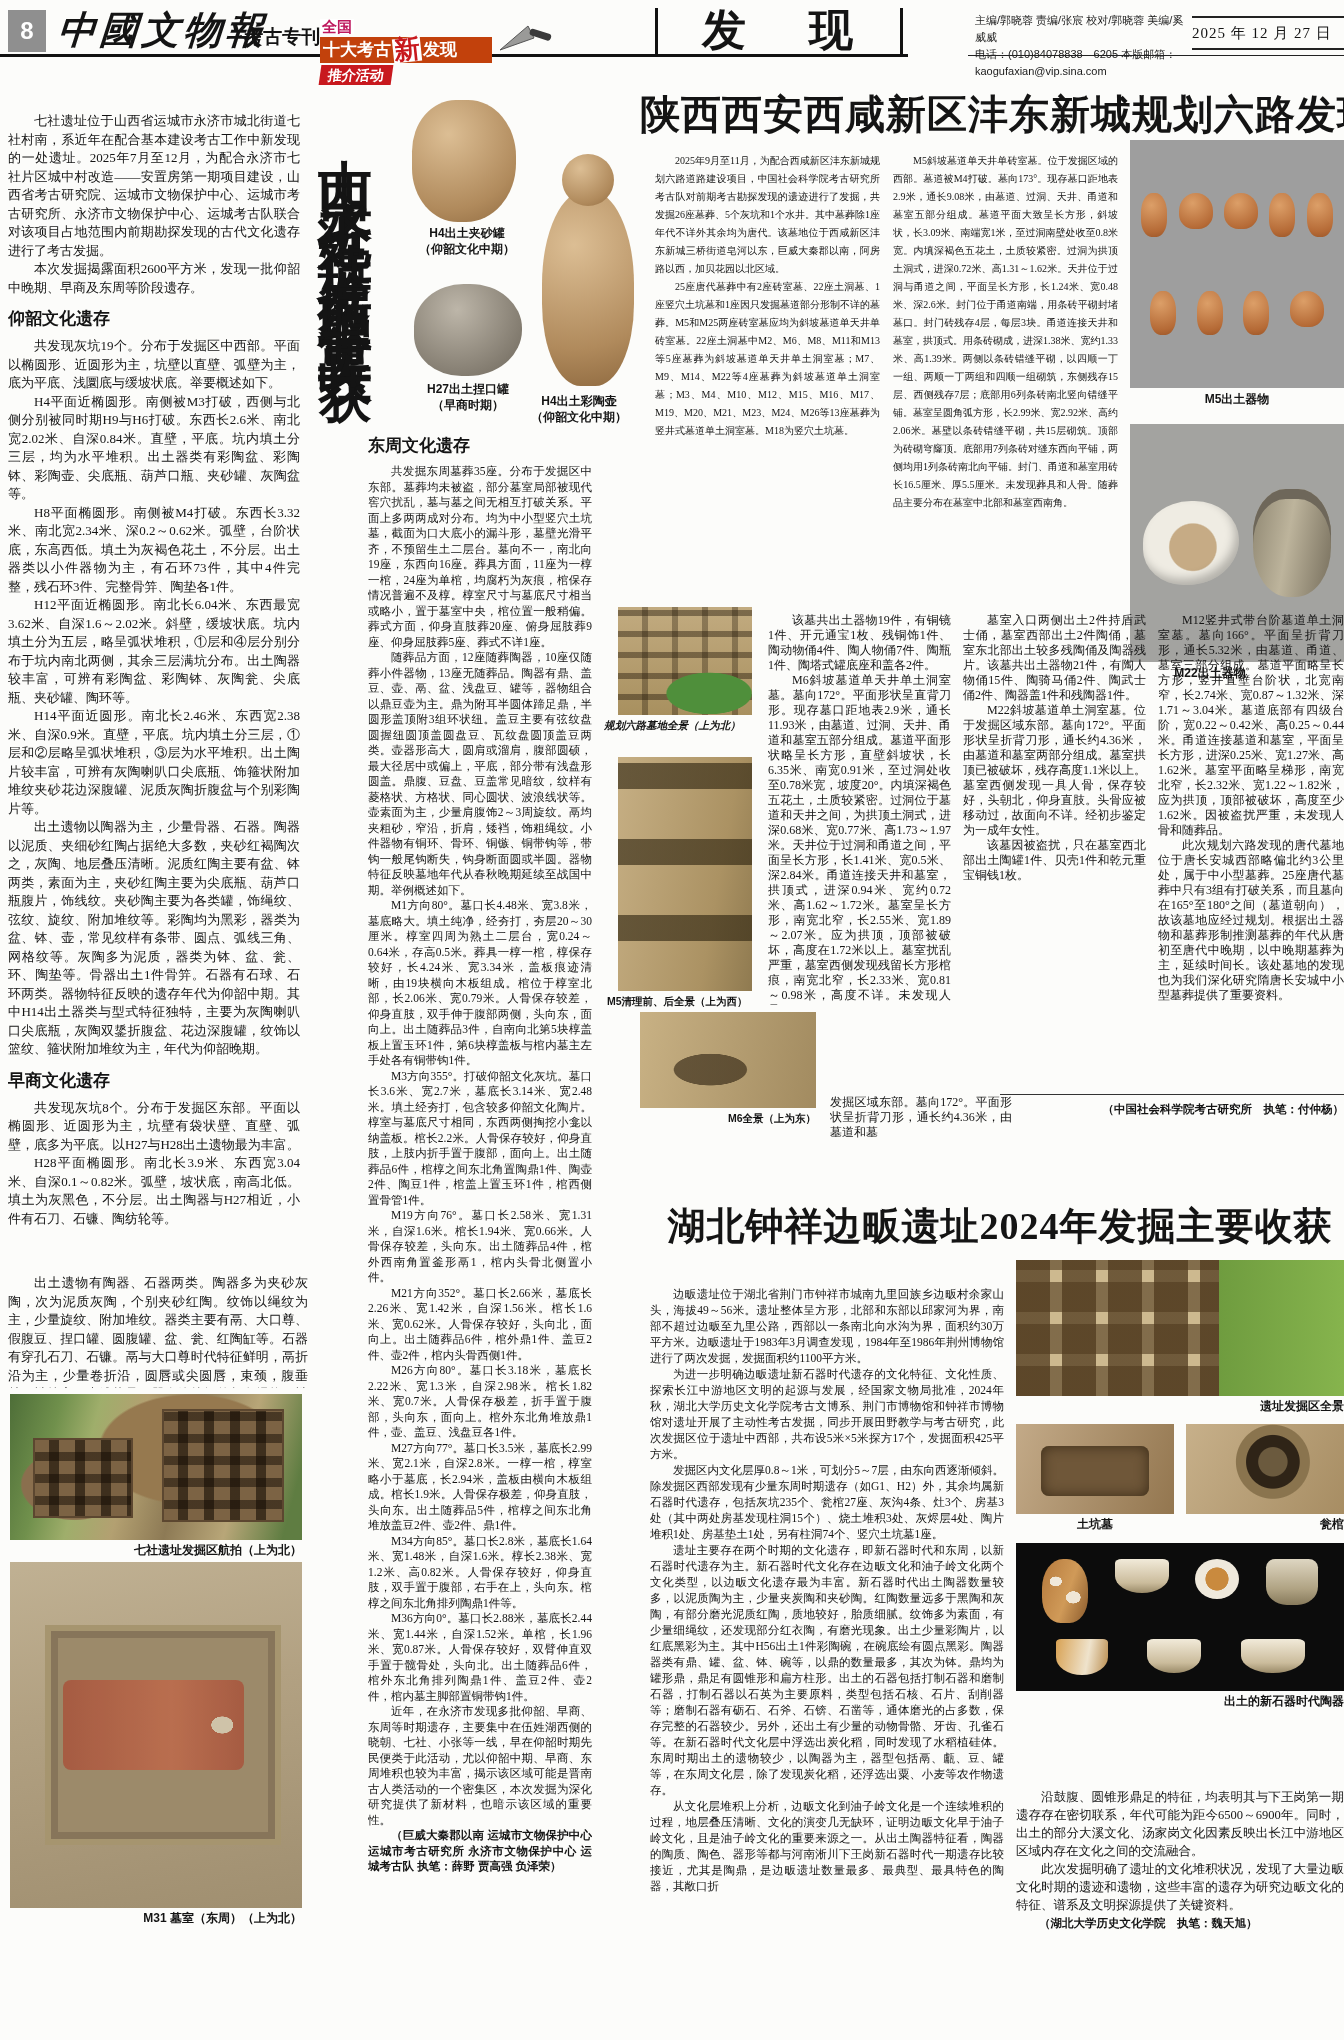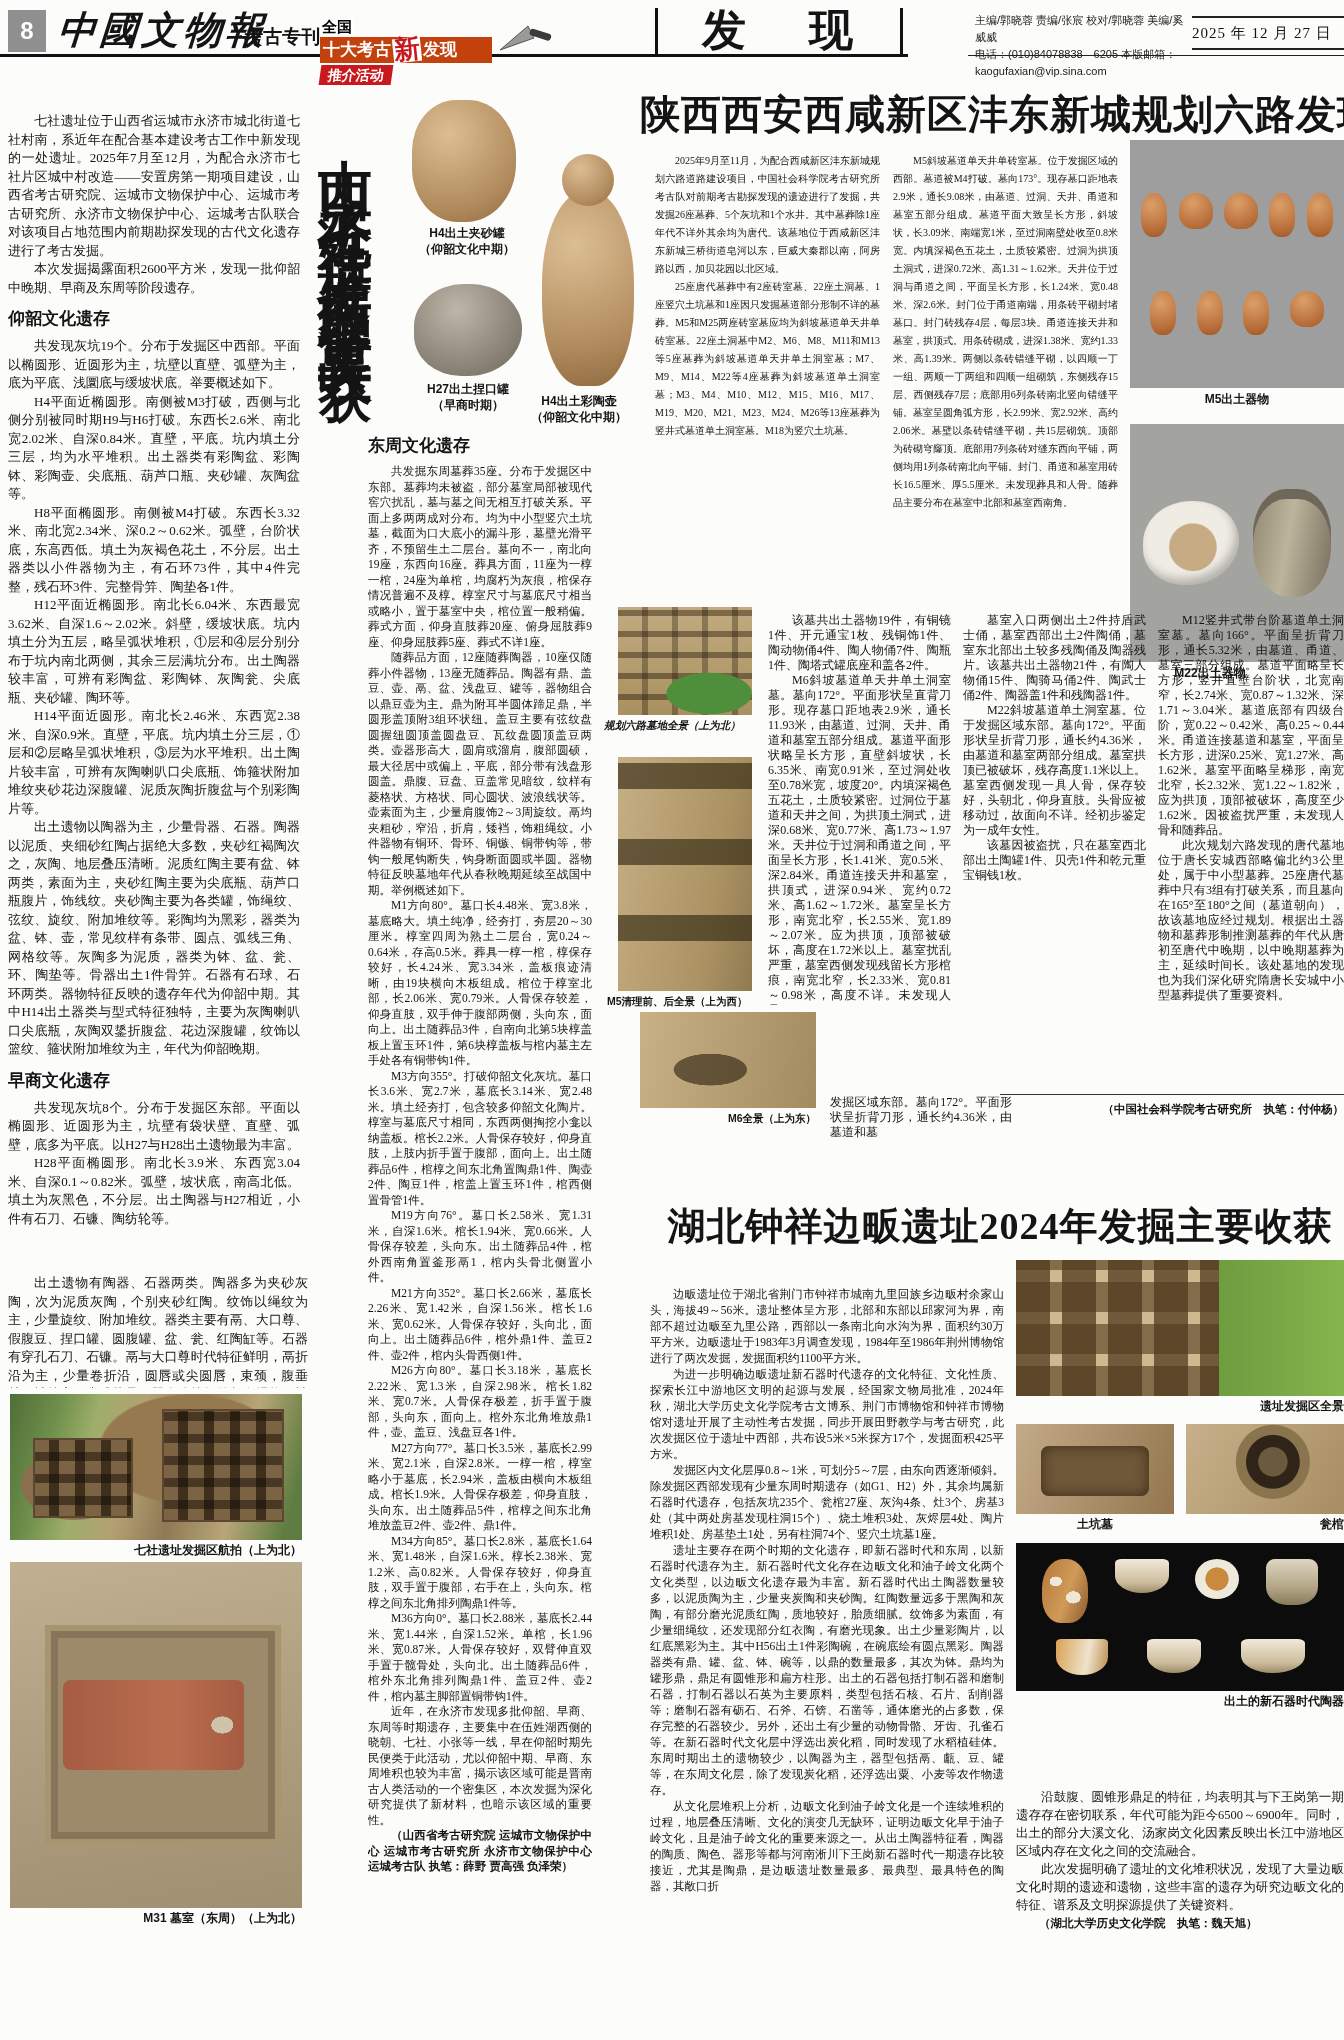--- a/index.html
+++ b/index.html
@@ -5,21 +5,21 @@
   html,body{margin:0;padding:0;background:#e8e8e4;}
   .page{position:relative;width:1344px;height:2040px;margin:0 auto;background:#fcfcfa;overflow:hidden;
         font-family:"Liberation Serif",serif;color:#141414;}
   .abs{position:absolute;}
   
   .pagenum{left:8px;top:10px;width:38px;height:42px;background:#8f8f8f;color:#fff;
            font:700 24px/42px "Liberation Sans",sans-serif;text-align:center;}
   .masthead{left:58px;top:8px;font:900 38px/44px "Liberation Serif",serif;font-style:italic;letter-spacing:4px;transform:skewX(-4deg);}
   .masthead-suffix{left:238px;top:24px;font:700 19px "Liberation Sans",sans-serif;}
   .badge{left:320px;top:18px;width:172px;height:62px;z-index:5;font-family:"Liberation Sans",sans-serif;}
-  .badge .b-top{color:#000000;font:900 15px/15px "Liberation Sans",sans-serif;background:#fff;display:inline-block;padding:0 2px;}
+  .badge .b-top{color:#be185d;font:900 15px/15px "Liberation Sans",sans-serif;background:#fff;display:inline-block;padding:0 2px;}
   .badge .b-mid{background:#c2410c;color:#fff;font:900 17px/22px "Liberation Sans",sans-serif;display:flex;align-items:center;padding:1px 3px;margin-top:1px;}
   .badge .b-accent{color:#c8191e;background:#fff;font:900 26px/24px "Liberation Serif",serif;margin:0 2px;padding:0 1px;transform:rotate(-6deg);}
   .badge .b-bot{background:#c8191e;color:#fff;font:900 14px/18px "Liberation Sans",sans-serif;display:inline-block;padding:1px 8px;margin-top:2px;transform:skewX(-8deg);}
   .trowel{left:498px;top:20px;z-index:6;}
   .vbar{width:3px;background:#111;}
   .section-title{left:665px;top:6px;width:225px;text-align:center;font:900 44px/50px "Liberation Serif",serif;letter-spacing:26px;text-indent:26px;white-space:nowrap;}
   .credits{left:975px;top:12px;width:212px;font:11px/17px "Liberation Sans",sans-serif;color:#1a1a1a;}
   .datebox{left:1192px;top:16px;width:152px;border-top:2px solid #222;border-bottom:2px solid #222;
            font:15px/30px "Liberation Serif",serif;text-align:left;letter-spacing:1px;}
   .rule-thick{left:0;top:54px;width:908px;height:3px;background:#111;}
@@ -191,21 +191,21 @@
       <p class="para">随葬品方面，12座随葬陶器，10座仅随葬小件器物，13座无随葬品。陶器有鼎、盖豆、壶、鬲、盆、浅盘豆、罐等，器物组合以鼎豆壶为主。鼎为附耳半圆体蹄足鼎，半圆形盖顶附3组环状纽。盖豆主要有弦纹盘圆握纽圆顶盖圆盘豆、瓦纹盘圆顶盖豆两类。壶器形高大，圆肩或溜肩，腹部圆硕，最大径居中或偏上，平底，部分带有浅盘形圆盖。鼎腹、豆盘、豆盖常见暗纹，纹样有菱格状、方格状、同心圆状、波浪线状等。壶素面为主，少量肩腹饰2～3周旋纹。鬲均夹粗砂，窄沿，折肩，矮裆，饰粗绳纹。小件器物有铜环、骨环、铜镞、铜带钩等，带钩一般尾钩断失，钩身断面圆或半圆。器物特征反映墓地年代从春秋晚期延续至战国中期。举例概述如下。</p>
       <p class="para">M1方向80°。墓口长4.48米、宽3.8米，墓底略大。填土纯净，经夯打，夯层20～30厘米。椁室四周为熟土二层台，宽0.24～0.64米，存高0.5米。葬具一椁一棺，椁保存较好，长4.24米、宽3.34米，盖板痕迹清晰，由19块横向木板组成。棺位于椁室北部，长2.06米、宽0.79米。人骨保存较差，仰身直肢，双手伸于腹部两侧，头向东，面向上。出土随葬品3件，自南向北第5块椁盖板上置玉环1件，第6块椁盖板与棺内墓主左手处各有铜带钩1件。</p>
       <p class="para">M3方向355°。打破仰韶文化灰坑。墓口长3.6米、宽2.7米，墓底长3.14米、宽2.48米。填土经夯打，包含较多仰韶文化陶片。椁室与墓底尺寸相同，东西两侧掏挖小龛以纳盖板。棺长2.2米。人骨保存较好，仰身直肢，上肢内折手置于腹部，面向上。出土随葬品6件，棺椁之间东北角置陶鼎1件、陶壶2件、陶豆1件，棺盖上置玉环1件，棺西侧置骨管1件。</p>
       <p class="para">M19方向76°。墓口长2.58米、宽1.31米，自深1.6米。棺长1.94米、宽0.66米。人骨保存较差，头向东。出土随葬品4件，棺外西南角置釜形鬲1，棺内头骨北侧置小件。</p>
       <p class="para">M21方向352°。墓口长2.66米，墓底长2.26米、宽1.42米，自深1.56米。棺长1.6米、宽0.62米。人骨保存较好，头向北，面向上。出土随葬品6件，棺外鼎1件、盖豆2件、壶2件，棺内头骨西侧1件。</p>
       <p class="para">M26方向80°。墓口长3.18米，墓底长2.22米、宽1.3米，自深2.98米。棺长1.82米、宽0.7米。人骨保存极差，折手置于腹部，头向东，面向上。棺外东北角堆放鼎1件，壶、盖豆、浅盘豆各1件。</p>
       <p class="para">M27方向77°。墓口长3.5米，墓底长2.99米、宽2.1米，自深2.8米。一椁一棺，椁室略小于墓底，长2.94米，盖板由横向木板组成。棺长1.9米。人骨保存极差，仰身直肢，头向东。出土随葬品5件，棺椁之间东北角堆放盖豆2件、壶2件、鼎1件。</p>
       <p class="para">M34方向85°。墓口长2.8米，墓底长1.64米、宽1.48米，自深1.6米。椁长2.38米、宽1.2米、高0.82米。人骨保存较好，仰身直肢，双手置于腹部，右手在上，头向东。棺椁之间东北角排列陶鼎1件等。</p>
       <p class="para">M36方向0°。墓口长2.88米，墓底长2.44米、宽1.44米，自深1.52米。单棺，长1.96米、宽0.87米。人骨保存较好，双臂伸直双手置于髋骨处，头向北。出土随葬品6件，棺外东北角排列陶鼎1件、盖豆2件、壶2件，棺内墓主脚部置铜带钩1件。</p>
       <p class="para">近年，在永济市发现多批仰韶、早商、东周等时期遗存，主要集中在伍姓湖西侧的晓朝、七社、小张等一线，早在仰韶时期先民便类于此活动，尤以仰韶中期、早商、东周堆积也较为丰富，揭示该区域可能是晋南古人类活动的一个密集区，本次发掘为深化研究提供了新材料，也暗示该区域的重要性。</p>
-      <p class="para byline">（山西省考古研究院 运城市文物保护中心 运城市考古研究所 永济市文物保护中心 运城考古队 执笔：薛野 贾高强 负泽荣）</p>
+      <p class="para byline">（巨威大秦郡以南 运城市文物保护中心 运城市考古研究所 永济市文物保护中心 运城考古队 执笔：薛野 贾高强 负泽荣）</p>
     </div>
 
   <div class="abs hl" style="left:640px;top:92px;width:704px;">陕西西安西咸新区沣东新城规划六路发现唐代墓地</div>
 
   <div class="abs col f-tang" style="left:655px;top:152px;width:225px;height:452px;">
       <p class="para">2025年9月至11月，为配合西咸新区沣东新城规划六路道路建设项目，中国社会科学院考古研究所考古队对前期考古勘探发现的遗迹进行了发掘，共发掘26座墓葬、5个灰坑和1个水井。其中墓葬除1座年代不详外其余均为唐代。该墓地位于西咸新区沣东新城三桥街道皂河以东，巨威大秦郡以南，阿房路以西，加贝花园以北区域。</p>
       <p class="para">25座唐代墓葬中有2座砖室墓、22座土洞墓、1座竖穴土坑墓和1座因只发掘墓道部分形制不详的墓葬。M5和M25两座砖室墓应均为斜坡墓道单天井单砖室墓。22座土洞墓中M2、M6、M8、M11和M13等5座墓葬为斜坡墓道单天井单土洞室墓；M7、M9、M14、M22等4座墓葬为斜坡墓道单土洞室墓；M3、M4、M10、M12、M15、M16、M17、M19、M20、M21、M23、M24、M26等13座墓葬为竖井式墓道单土洞室墓。M18为竖穴土坑墓。</p>
     </div>
   <div class="abs col f-tang" style="left:893px;top:152px;width:225px;height:452px;">
       <p class="para">M5斜坡墓道单天井单砖室墓。位于发掘区域的西部。墓道被M4打破。墓向173°。现存墓口距地表2.9米，通长9.08米，由墓道、过洞、天井、甬道和墓室五部分组成。墓道平面大致呈长方形，斜坡状，长3.09米、南端宽1米，至过洞南壁处收至0.8米宽。内填深褐色五花土，土质较紧密。过洞为拱顶土洞式，进深0.72米、高1.31～1.62米。天井位于过洞与甬道之间，平面呈长方形，长1.24米、宽0.48米、深2.6米。封门位于甬道南端，用条砖平砌封堵墓口。封门砖残存4层，每层3块。甬道连接天井和墓室，拱顶式。用条砖砌成，进深1.38米、宽约1.33米、高1.39米。两侧以条砖错缝平砌，以四顺一丁一组、两顺一丁两组和四顺一组砌筑，东侧残存15层、西侧残存7层；底部用6列条砖南北竖向错缝平铺。墓室呈圆角弧方形，长2.99米、宽2.92米、高约2.06米。墓壁以条砖错缝平砌，共15层砌筑。顶部为砖砌穹窿顶。底部用7列条砖对缝东西向平铺，两侧均用1列条砖南北向平铺。封门、甬道和墓室用砖长16.5厘米、厚5.5厘米。未发现葬具和人骨。随葬品主要分布在墓室中北部和墓室西南角。</p>

